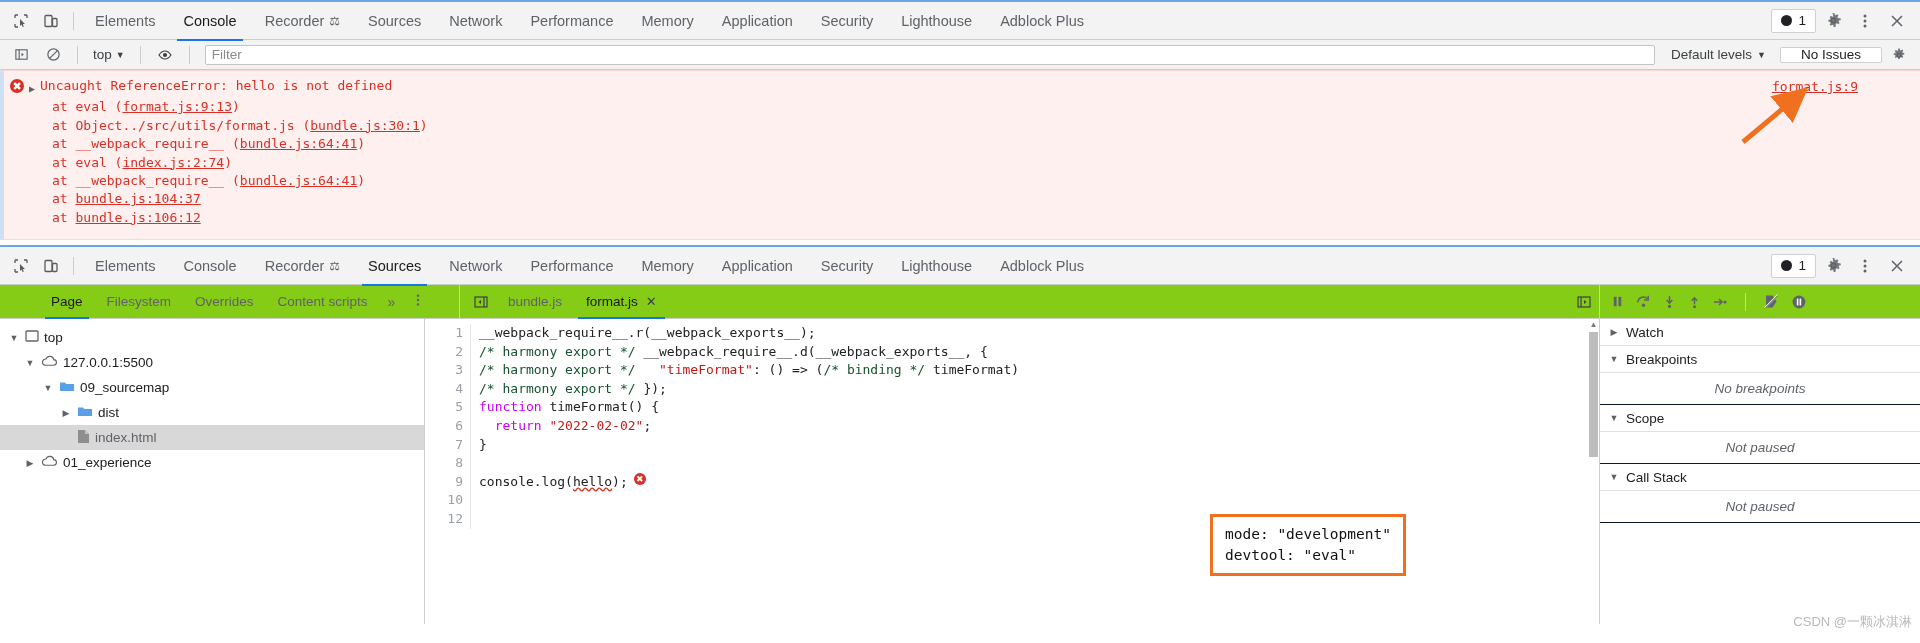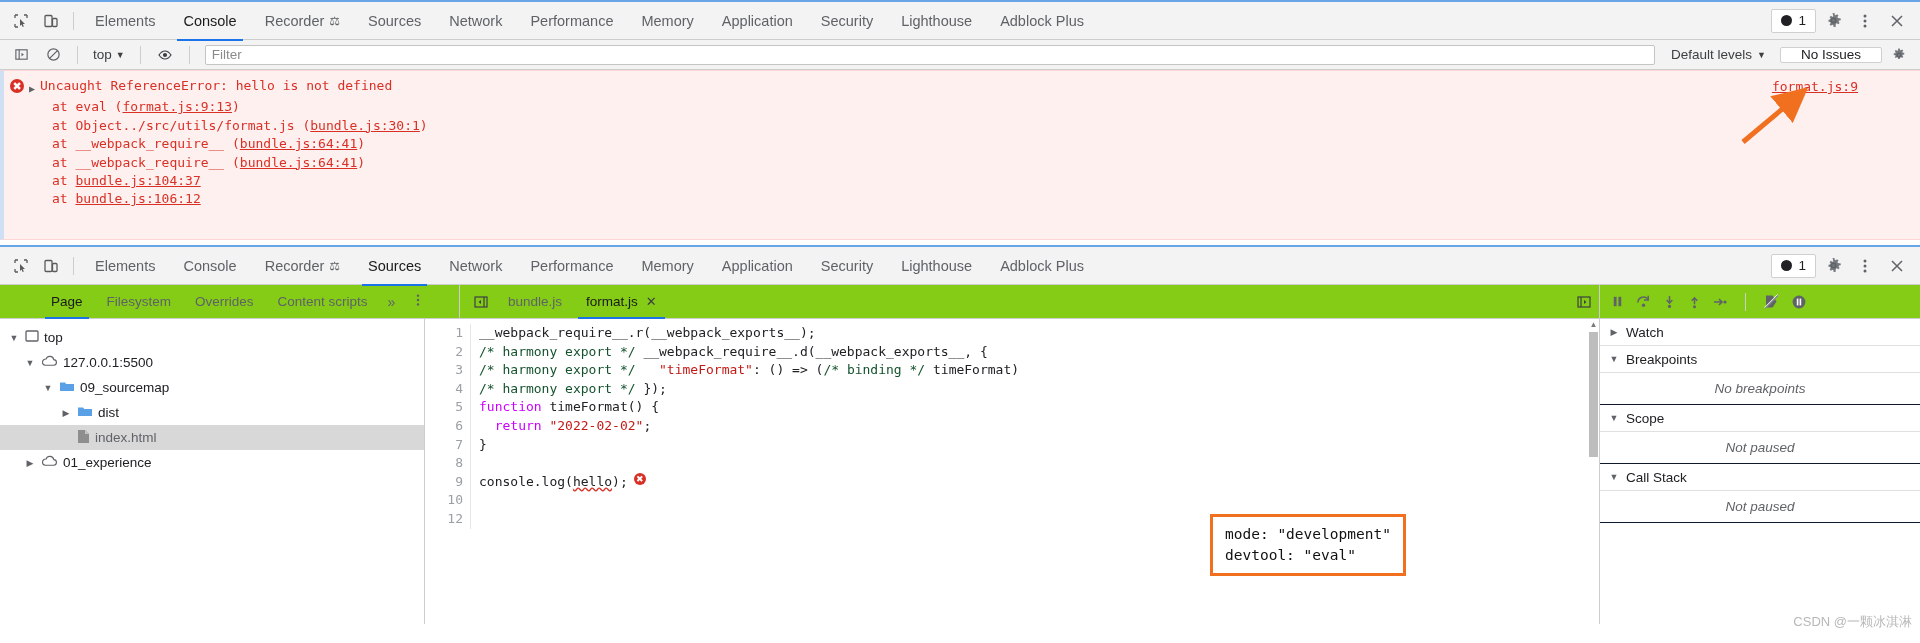--- a/index.html
+++ b/index.html
@@ -351,20 +351,21 @@
       <div class="err-row">
         <div class="err-head">
           <span class="err-ico">✖</span>
           <span class="disc">▶</span>
           <span class="err-title">Uncaught ReferenceError: hello is not defined</span>
         </div>
         <div class="stack">
           <div><span>at eval (</span><span class="lnk">format.js:9:13</span><span>)</span></div>
           <div><span>at Object../src/utils/format.js (</span><span class="lnk">bundle.js:30:1</span><span>)</span></div>
           <div><span>at __webpack_require__ (</span><span class="lnk">bundle.js:64:41</span><span>)</span></div>
+          <div><span>at eval (</span><span class="lnk">index.js:2:74</span><span>)</span></div>
           <div><span>at __webpack_require__ (</span><span class="lnk">bundle.js:64:41</span><span>)</span></div>
           <div><span>at </span><span class="lnk">bundle.js:104:37</span><span></span></div>
           <div><span>at </span><span class="lnk">bundle.js:106:12</span><span></span></div>
         </div>
         <div class="src-link">format.js:9</div>
       </div>
     </div>
   </div>
 
   <div class="panel" style="top:245px;height:398px;">

